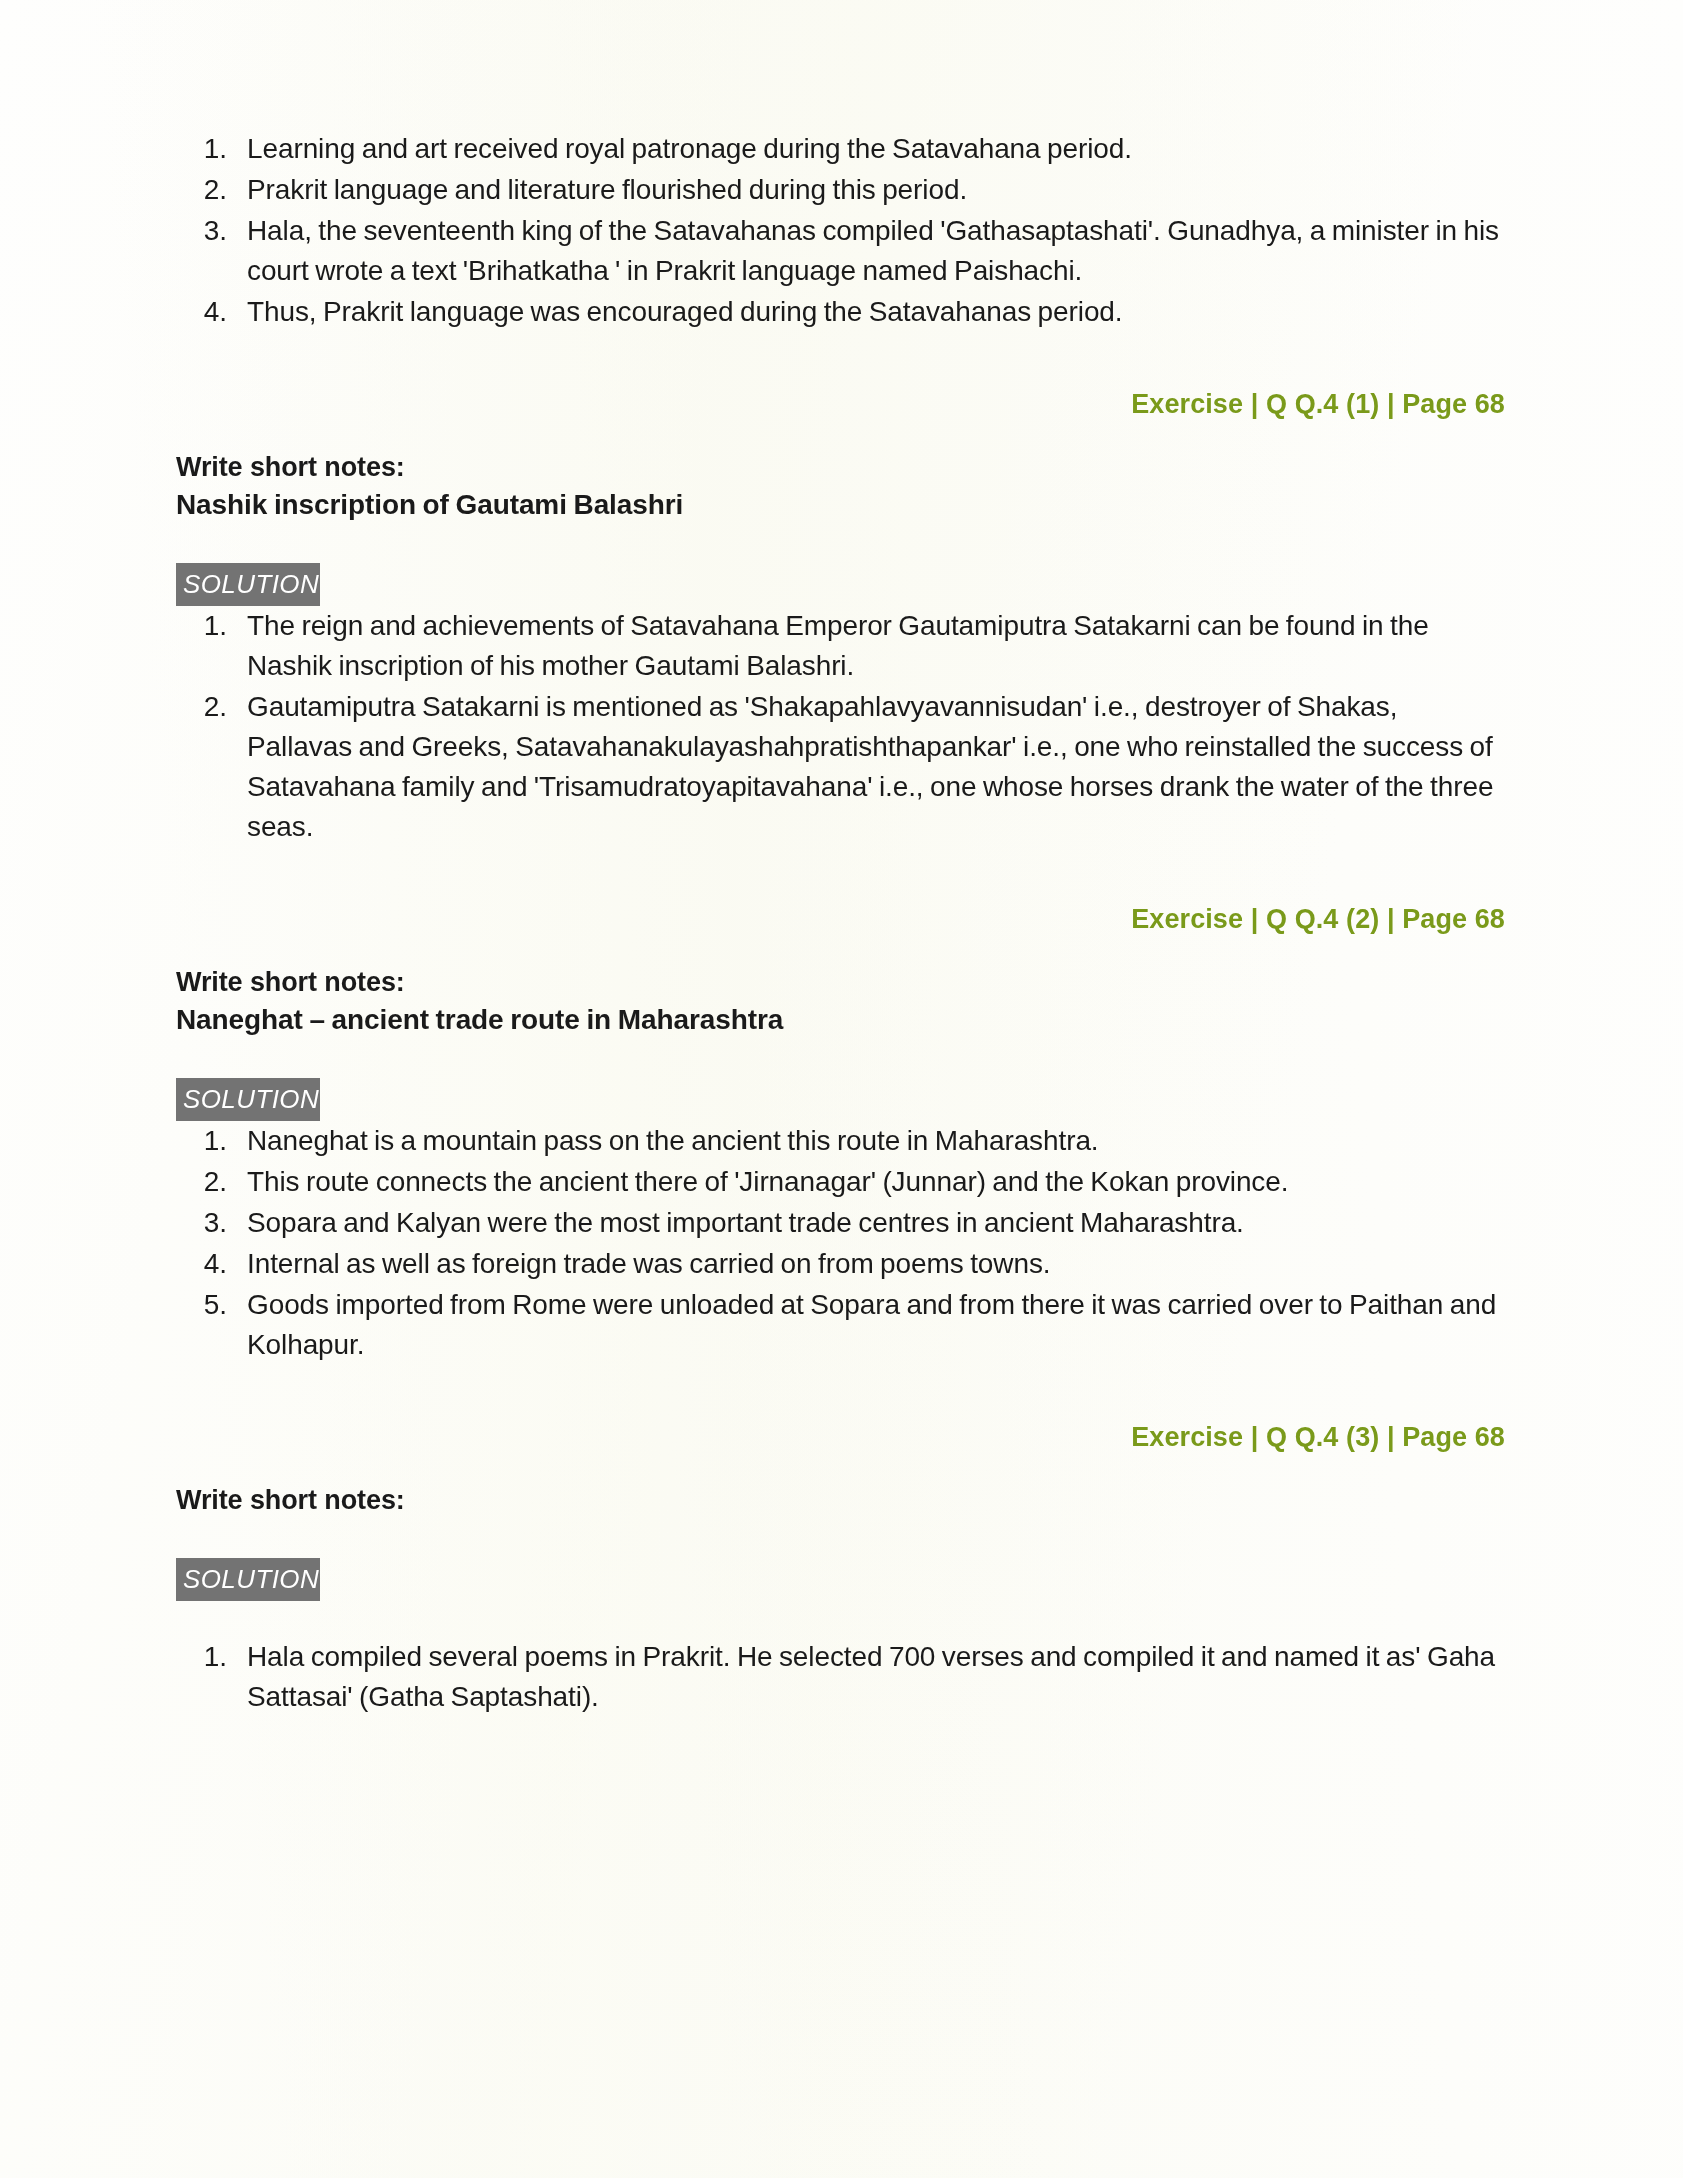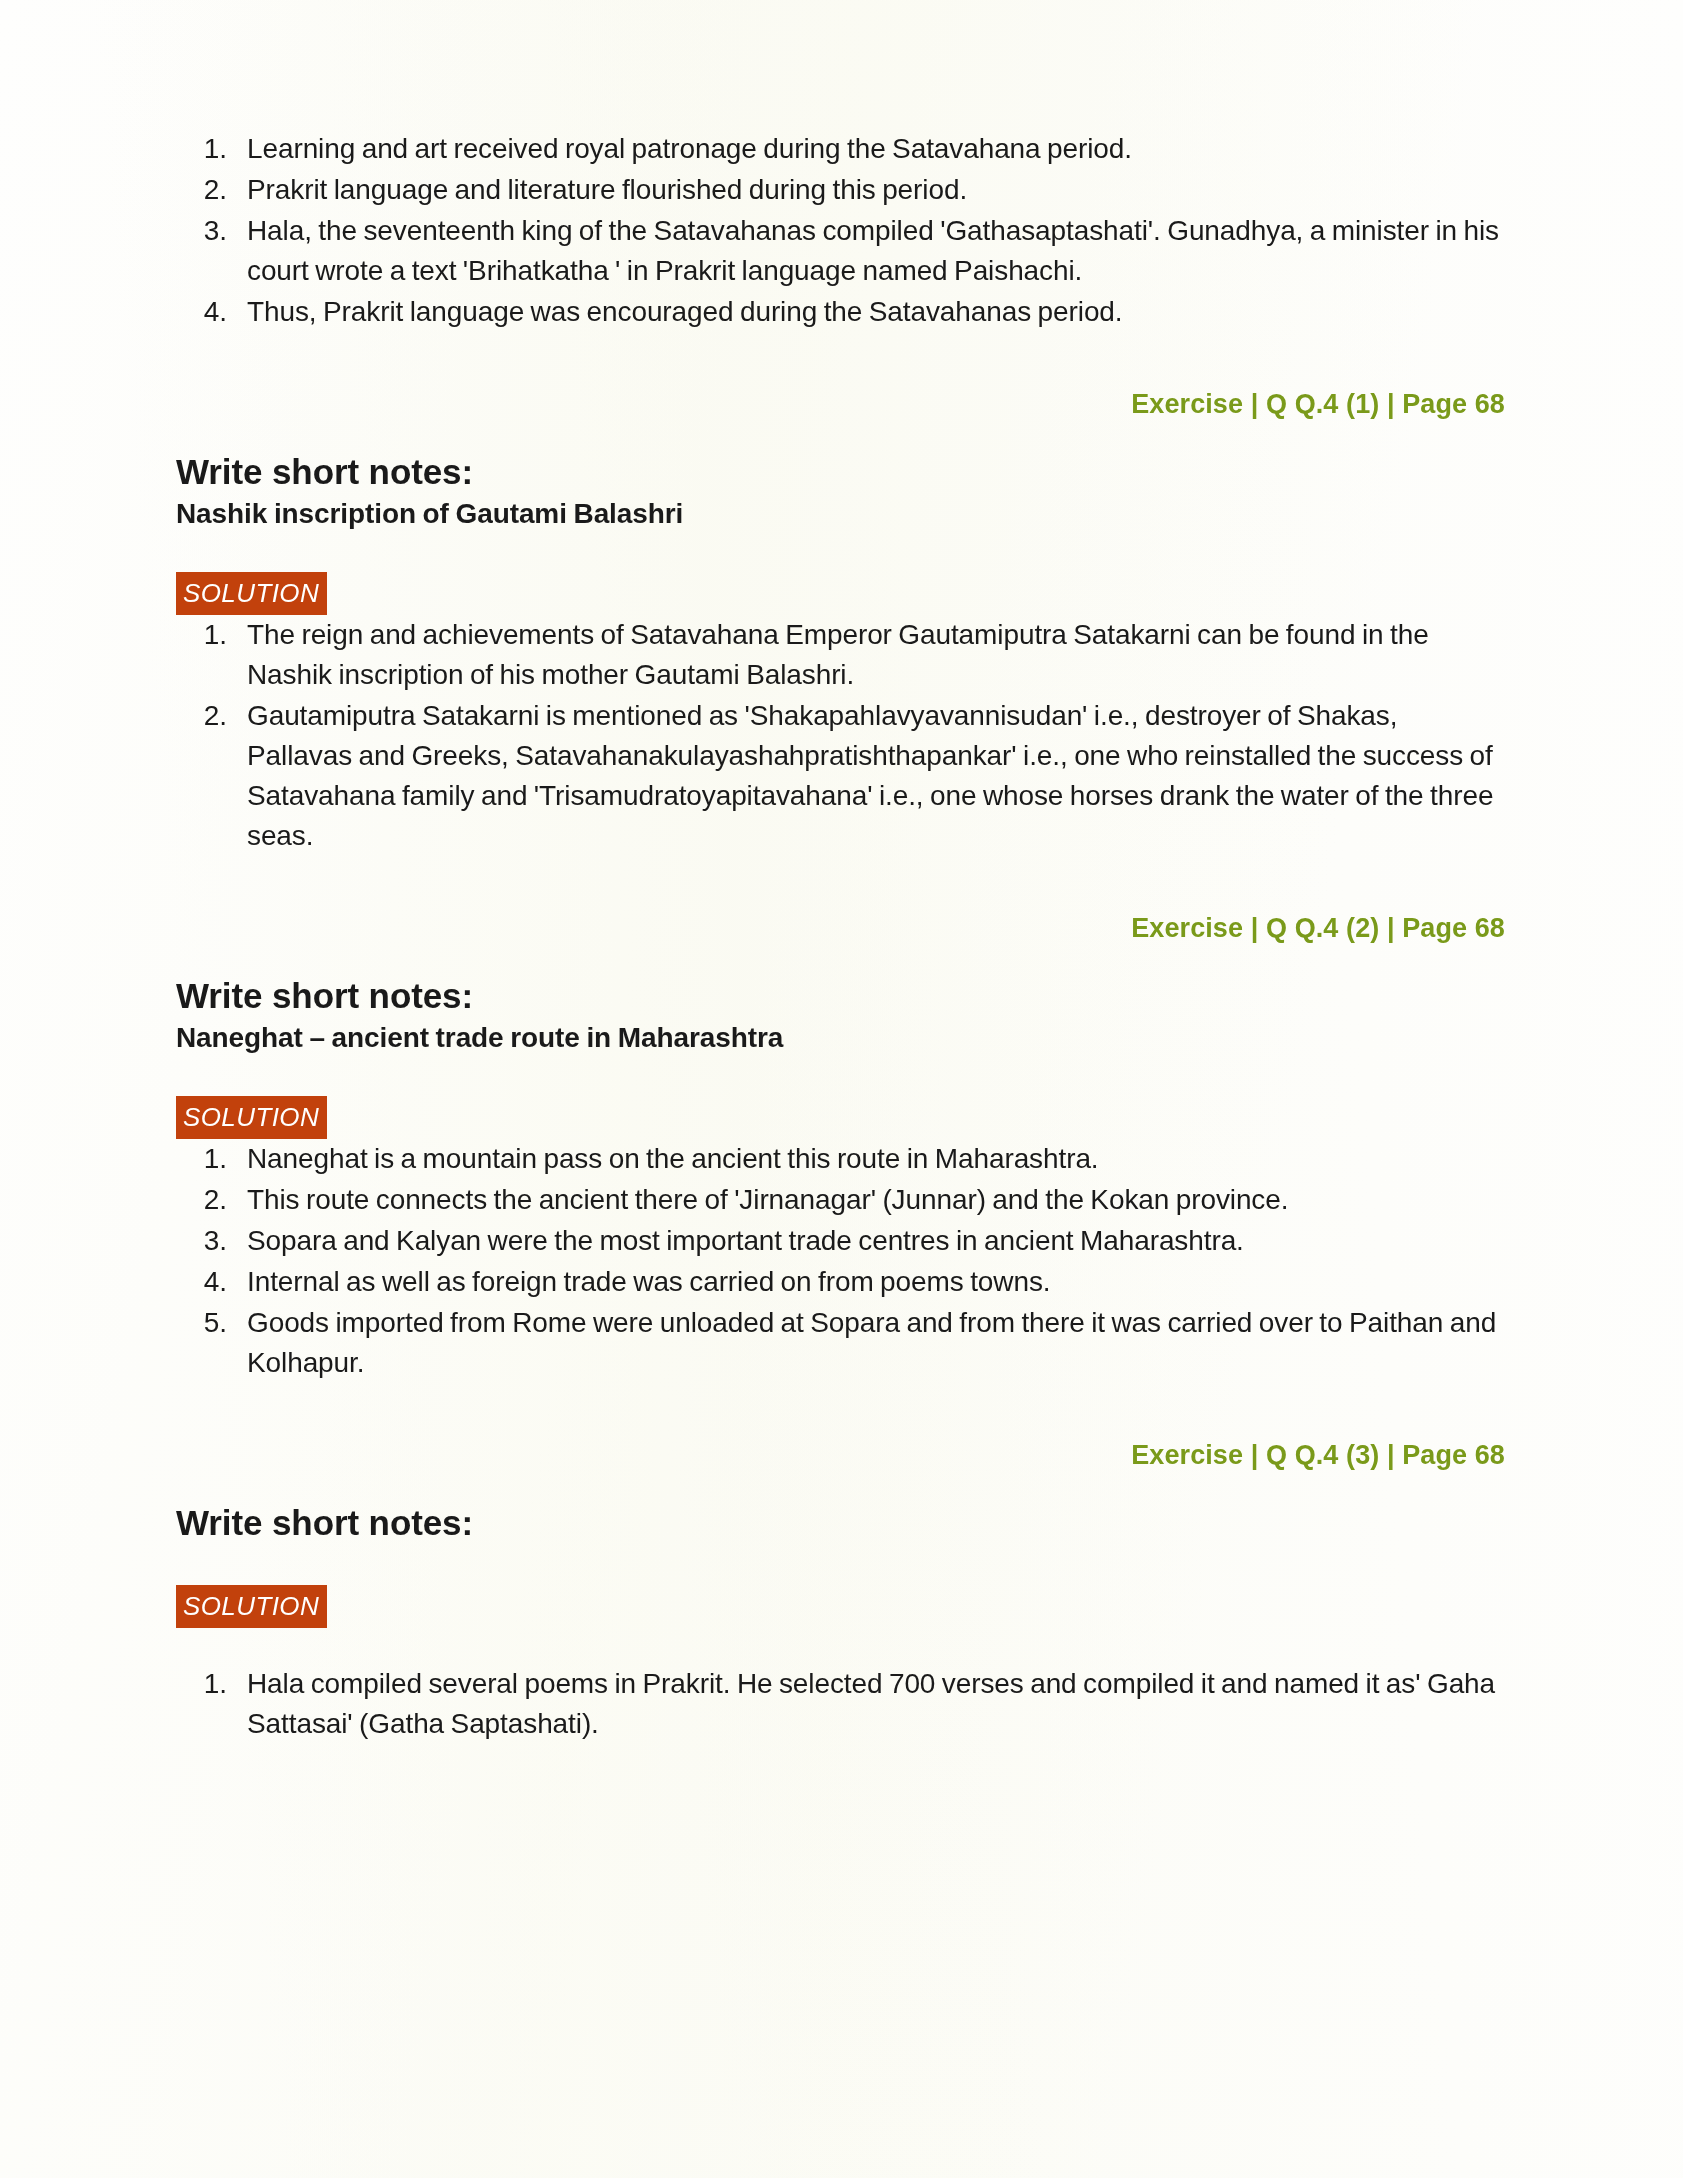--- a/index.html
+++ b/index.html
@@ -70,39 +70,39 @@
   .sec-head {
     color: #7a9a1a;
     font-weight: bold;
     font-size: 27px;
     margin: 57px 0 0 0;
     letter-spacing: 0.1px;
     text-align: right;
   }
   .qprompt {
     font-weight: bold;
-    font-size: 35px;
+    font-size: 27px;
     margin: 32px 0 0 0;
     letter-spacing: -0.1px;
   }
   .qtext {
     font-size: 28px;
     margin: 6px 0 0 0;
     letter-spacing: -0.1px;
     word-spacing: -1px;
     font-weight: bold;
   }
   .solution-badge {
     display: inline-block;
-    background: #c2410c;
+    background: #737373;
     color: #ffffff;
     font-style: italic;
     font-size: 26px;
     line-height: 1;
-    padding: 8px 8px 9px 7px;
+    padding: 8px 1px 9px 7px;
     margin: 42px 0 0 0;
     letter-spacing: 0.4px;
   }
   .sol-list {
     margin-top: 38px;
     margin-left: 30px;
   }
   .sol-list.tight { margin-top: 36px; }
 
   .block { margin: 0; padding: 0; }

